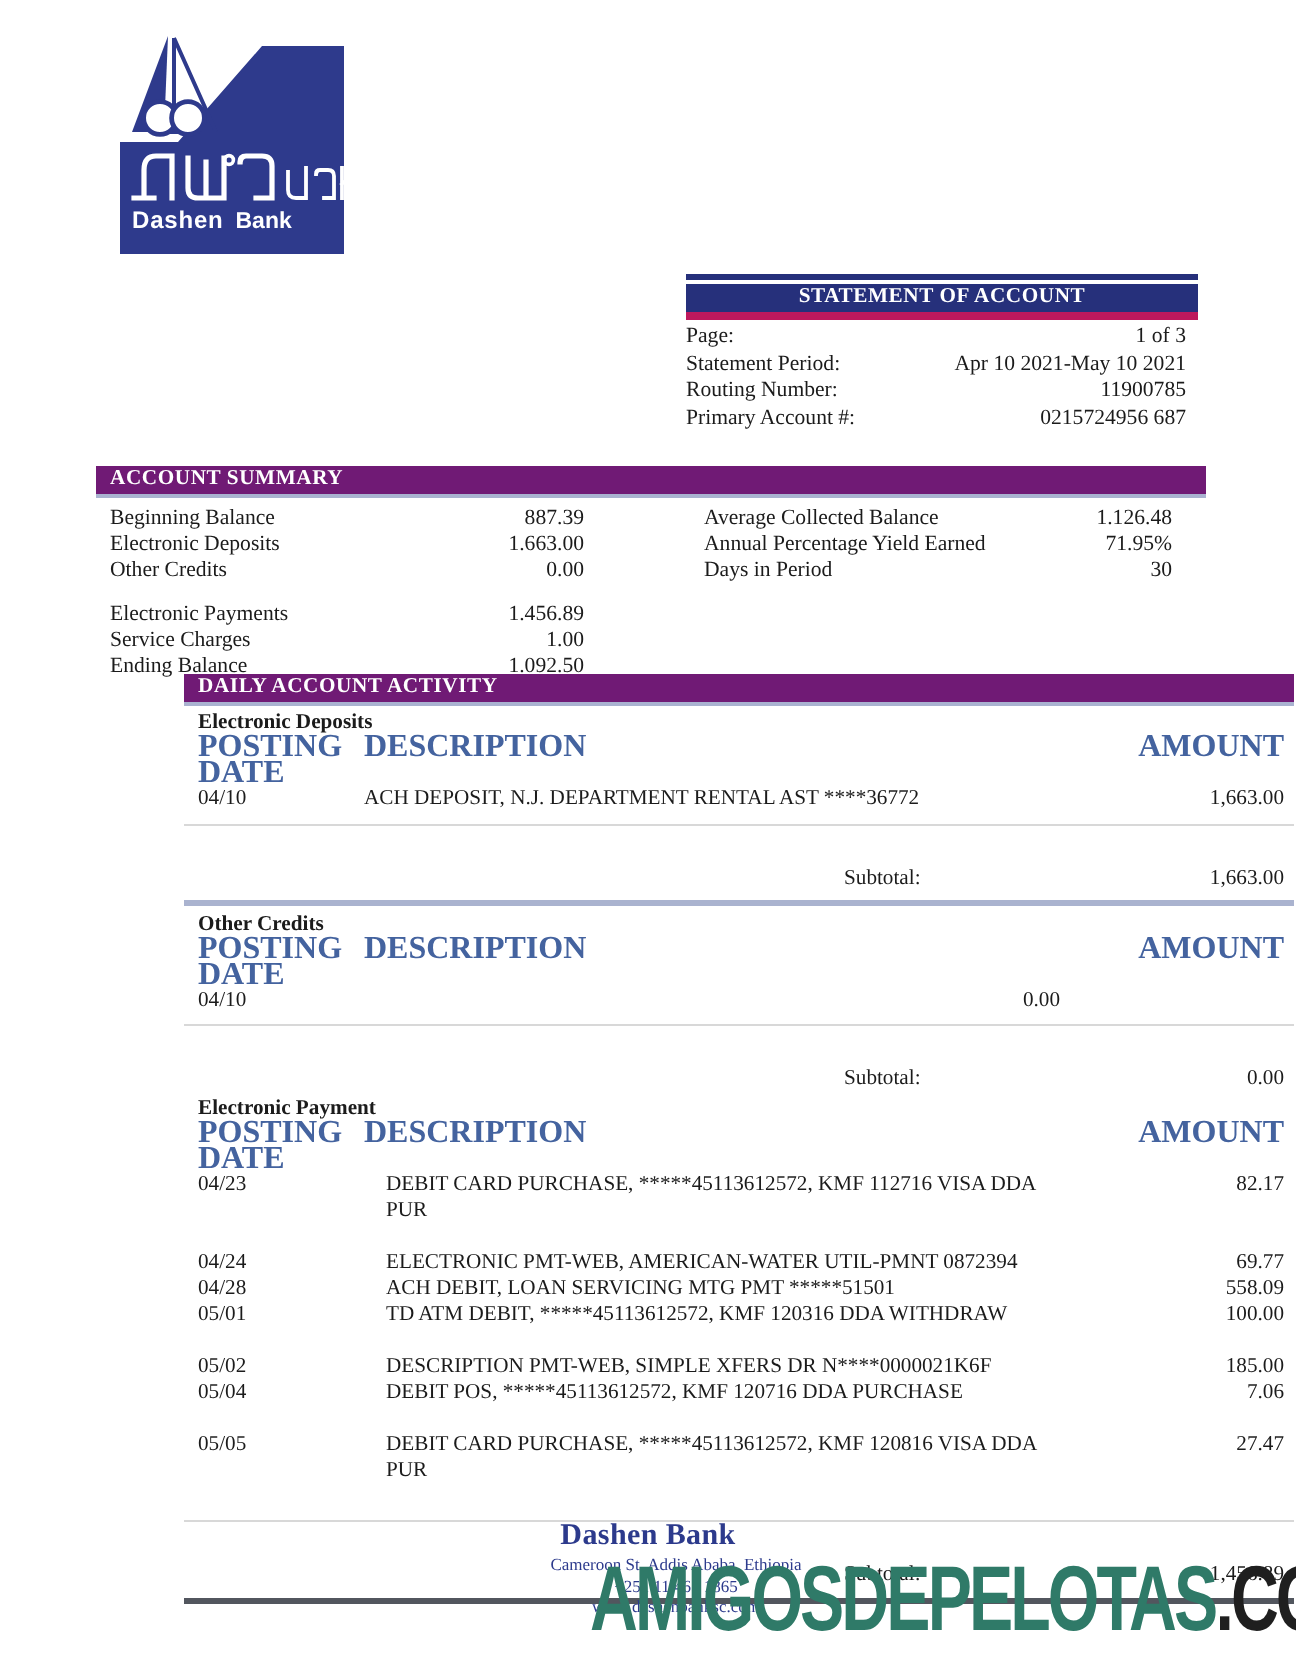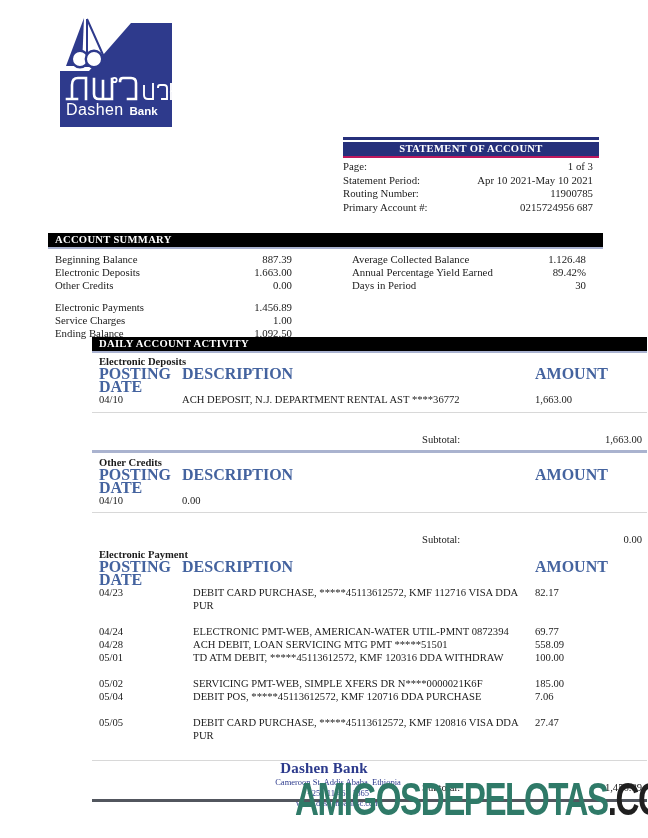--- a/index.html
+++ b/index.html
@@ -7,54 +7,54 @@
     width:648px;height:838px;background:#ffffff;overflow:hidden;position:relative;
     font-family:"Liberation Serif", serif;color:#1b1b1b;
     -webkit-font-smoothing:antialiased;
   }
   .page{position:absolute;inset:0;background:#fff;}
 
   
   .logo{position:absolute;left:57px;top:15px;width:118px;height:114px;}
   .logo svg{position:absolute;left:0;top:0;}
   .logo-latin{position:absolute;left:9px;top:86px;color:#fff;font-family:"Liberation Sans",sans-serif;white-space:nowrap;}
-  .logo-latin .big{font-size:16px;font-weight:400;letter-spacing:.4px;}
+  .logo-latin .big{font-size:12px;font-weight:700;letter-spacing:.4px;}
   .logo-latin .small{font-size:11.5px;font-weight:600;margin-left:6px;}
 
   
   .customer{position:absolute;left:55px;top:151px;line-height:14px;font-size:11px;}
   .customer .name{font-weight:bold;font-size:12px;letter-spacing:.2px;}
 
   
   .stmt-box{position:absolute;left:343px;top:137px;width:256px;font-size:10.8px;}
   .stmt-topline{height:3px;background:#26307b;margin-bottom:2px;}
   .stmt-bar{background:#26307b;color:#fff;text-align:center;font-weight:bold;
-            font-size:10.6px;letter-spacing:.3px;padding:1px 0 2px;border-bottom:2px solid #be185d;}
+            font-size:10.6px;letter-spacing:.3px;padding:1px 0 2px;border-bottom:4px solid #be185d;}
   .stmt-rows{padding-top:2px;}
   .stmt-row{display:flex;justify-content:space-between;line-height:13.6px;gap:16px;}
   .stmt-row .v{text-align:right;padding-right:6px;}
 
   
-  .secbar{background:#000000;color:#fff;font-weight:bold;font-size:10.6px;
+  .secbar{background:#701a75;color:#fff;font-weight:bold;font-size:10.6px;
           letter-spacing:.3px;padding:1px 0 2px 7px;border-bottom:2px solid #a9b2d0;}
 
   
   .summary{position:absolute;left:48px;top:233px;width:555px;font-size:10.8px;}
   .sum-cols{position:relative;padding-top:4px;}
   .sum-left{position:absolute;left:7px;top:4px;width:245px;}
   .sum-right{position:absolute;left:304px;top:4px;width:242px;}
   .sum-row{display:flex;justify-content:space-between;line-height:13px;}
   .sum-row .v{text-align:right;padding-right:8px;}
   .sum-gap{height:9px;}
 
   
   .activity{position:absolute;left:48px;top:337px;width:555px;font-size:10.6px;margin-left:44px;}
   .sec-name{font-weight:600;padding-left:7px;line-height:13px;margin-top:2px;}
   .grid{display:grid;grid-template-columns:83px 1fr 112px;line-height:12.9px;}
-  .grid .amt{text-align:left;padding-right:5px;}
+  .grid .amt{text-align:right;padding-right:5px;}
   .hdr{color:#44639f;font-weight:bold;padding-left:7px;font-size:16px;}
   .row{padding-left:7px;}
   .row.indent .desc{padding-left:11px;}
   .subtotal{display:grid;grid-template-columns:330px 115px 1fr;margin-top:5px;
             border-top:1px solid #d8d8d8;padding-top:20px;line-height:13px;}
   .subtotal .amt{text-align:right;padding-right:5px;}
   .sep{height:3px;background:#aab3cf;margin:4px 0 3px 0;}
   .spacer{height:13px;}
   .thick{height:3px;background:#52565e;margin-top:5px;}
 
@@ -158,21 +158,21 @@
           <span class="v">1.092.50</span>
         </div>
       </div>
       <div class="sum-right">
         <div class="sum-row">
           <span>Average Collected Balance</span>
           <span class="v">1.126.48</span>
         </div>
         <div class="sum-row">
           <span>Annual Percentage Yield Earned</span>
-          <span class="v">89.42%</span>
+          <span class="v">71.95%</span>
         </div>
         <div class="sum-row">
           <span>Days in Period</span>
           <span class="v">30</span>
         </div>
       </div>
     </div>
   </div>
 
   <div class="activity">
@@ -235,21 +235,21 @@
       <span class="amt">558.09</span>
     </div>
     <div class="grid row indent">
       <span>05/01</span>
       <span class="desc">TD ATM DEBIT, *****45113612572, KMF 120316 DDA WITHDRAW</span>
       <span class="amt">100.00</span>
     </div>
     <div class="spacer"></div>
     <div class="grid row indent">
       <span>05/02</span>
-      <span class="desc">SERVICING PMT-WEB, SIMPLE XFERS DR N****0000021K6F</span>
+      <span class="desc">DESCRIPTION PMT-WEB, SIMPLE XFERS DR N****0000021K6F</span>
       <span class="amt">185.00</span>
     </div>
     <div class="grid row indent">
       <span>05/04</span>
       <span class="desc">DEBIT POS, *****45113612572, KMF 120716 DDA PURCHASE</span>
       <span class="amt">7.06</span>
     </div>
     <div class="spacer"></div>
     <div class="grid row indent">
       <span>05/05</span>

